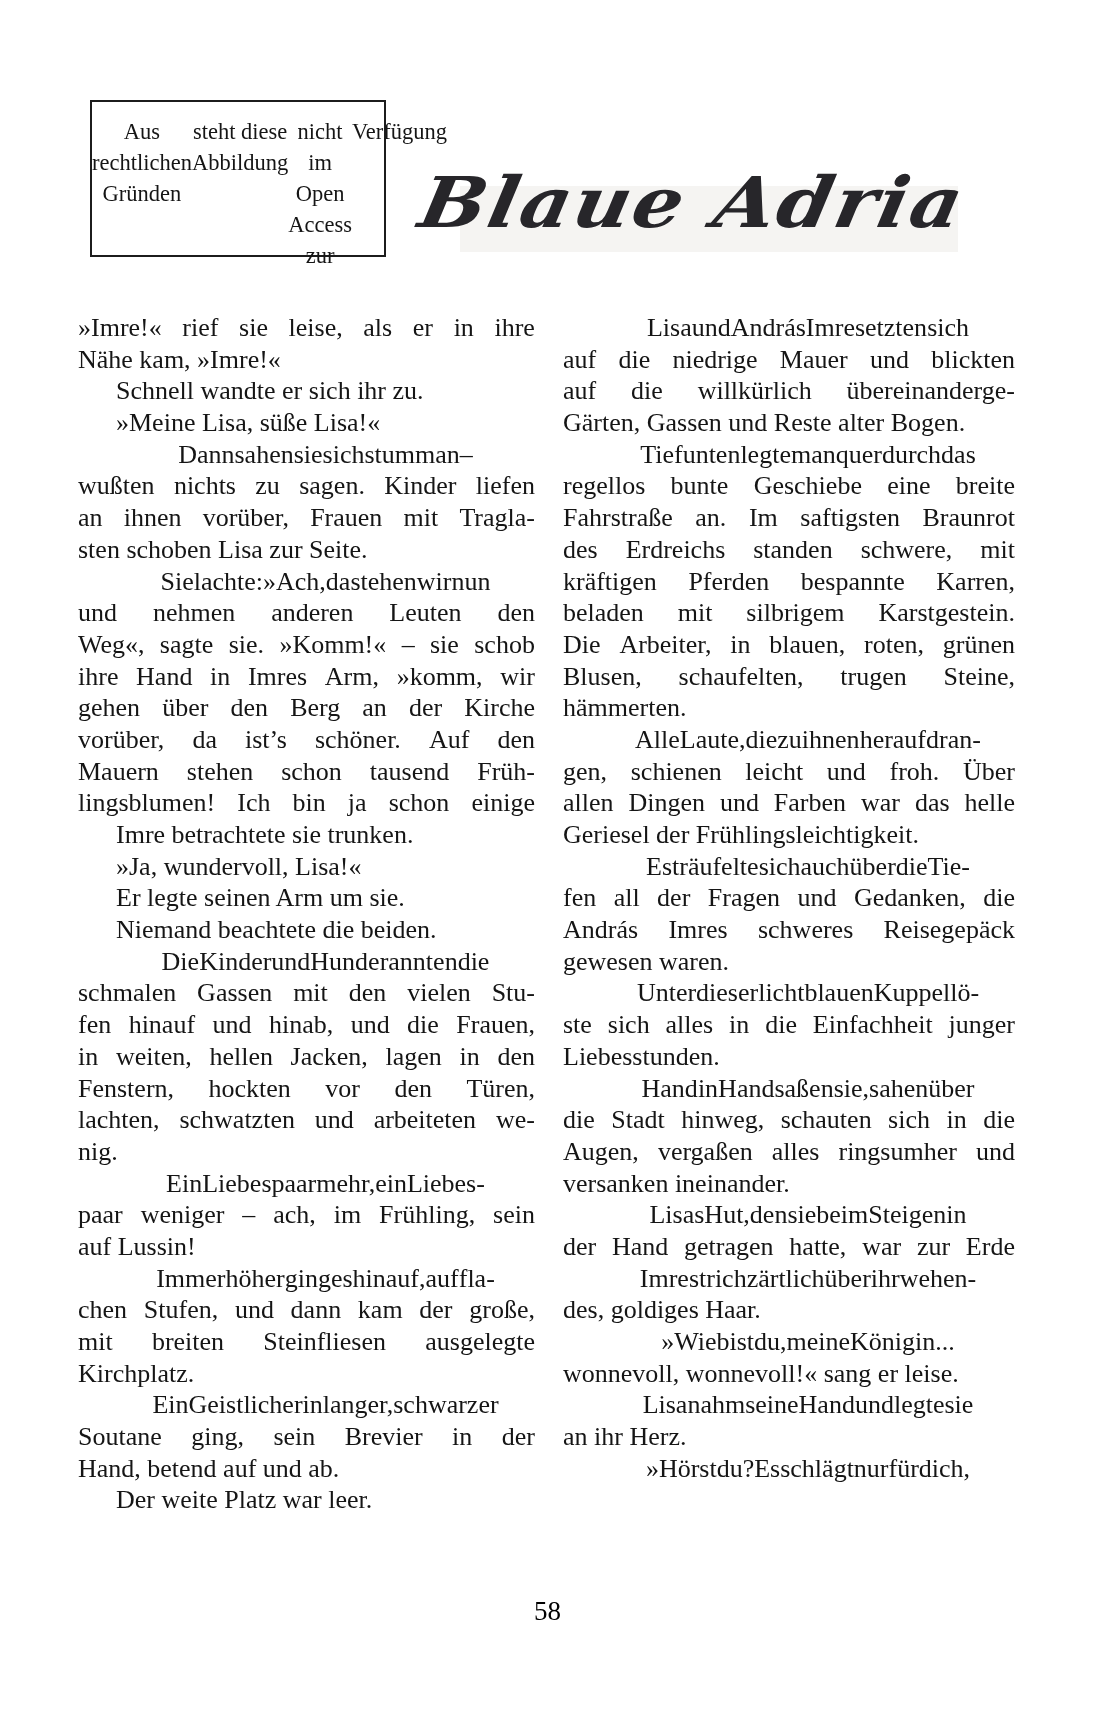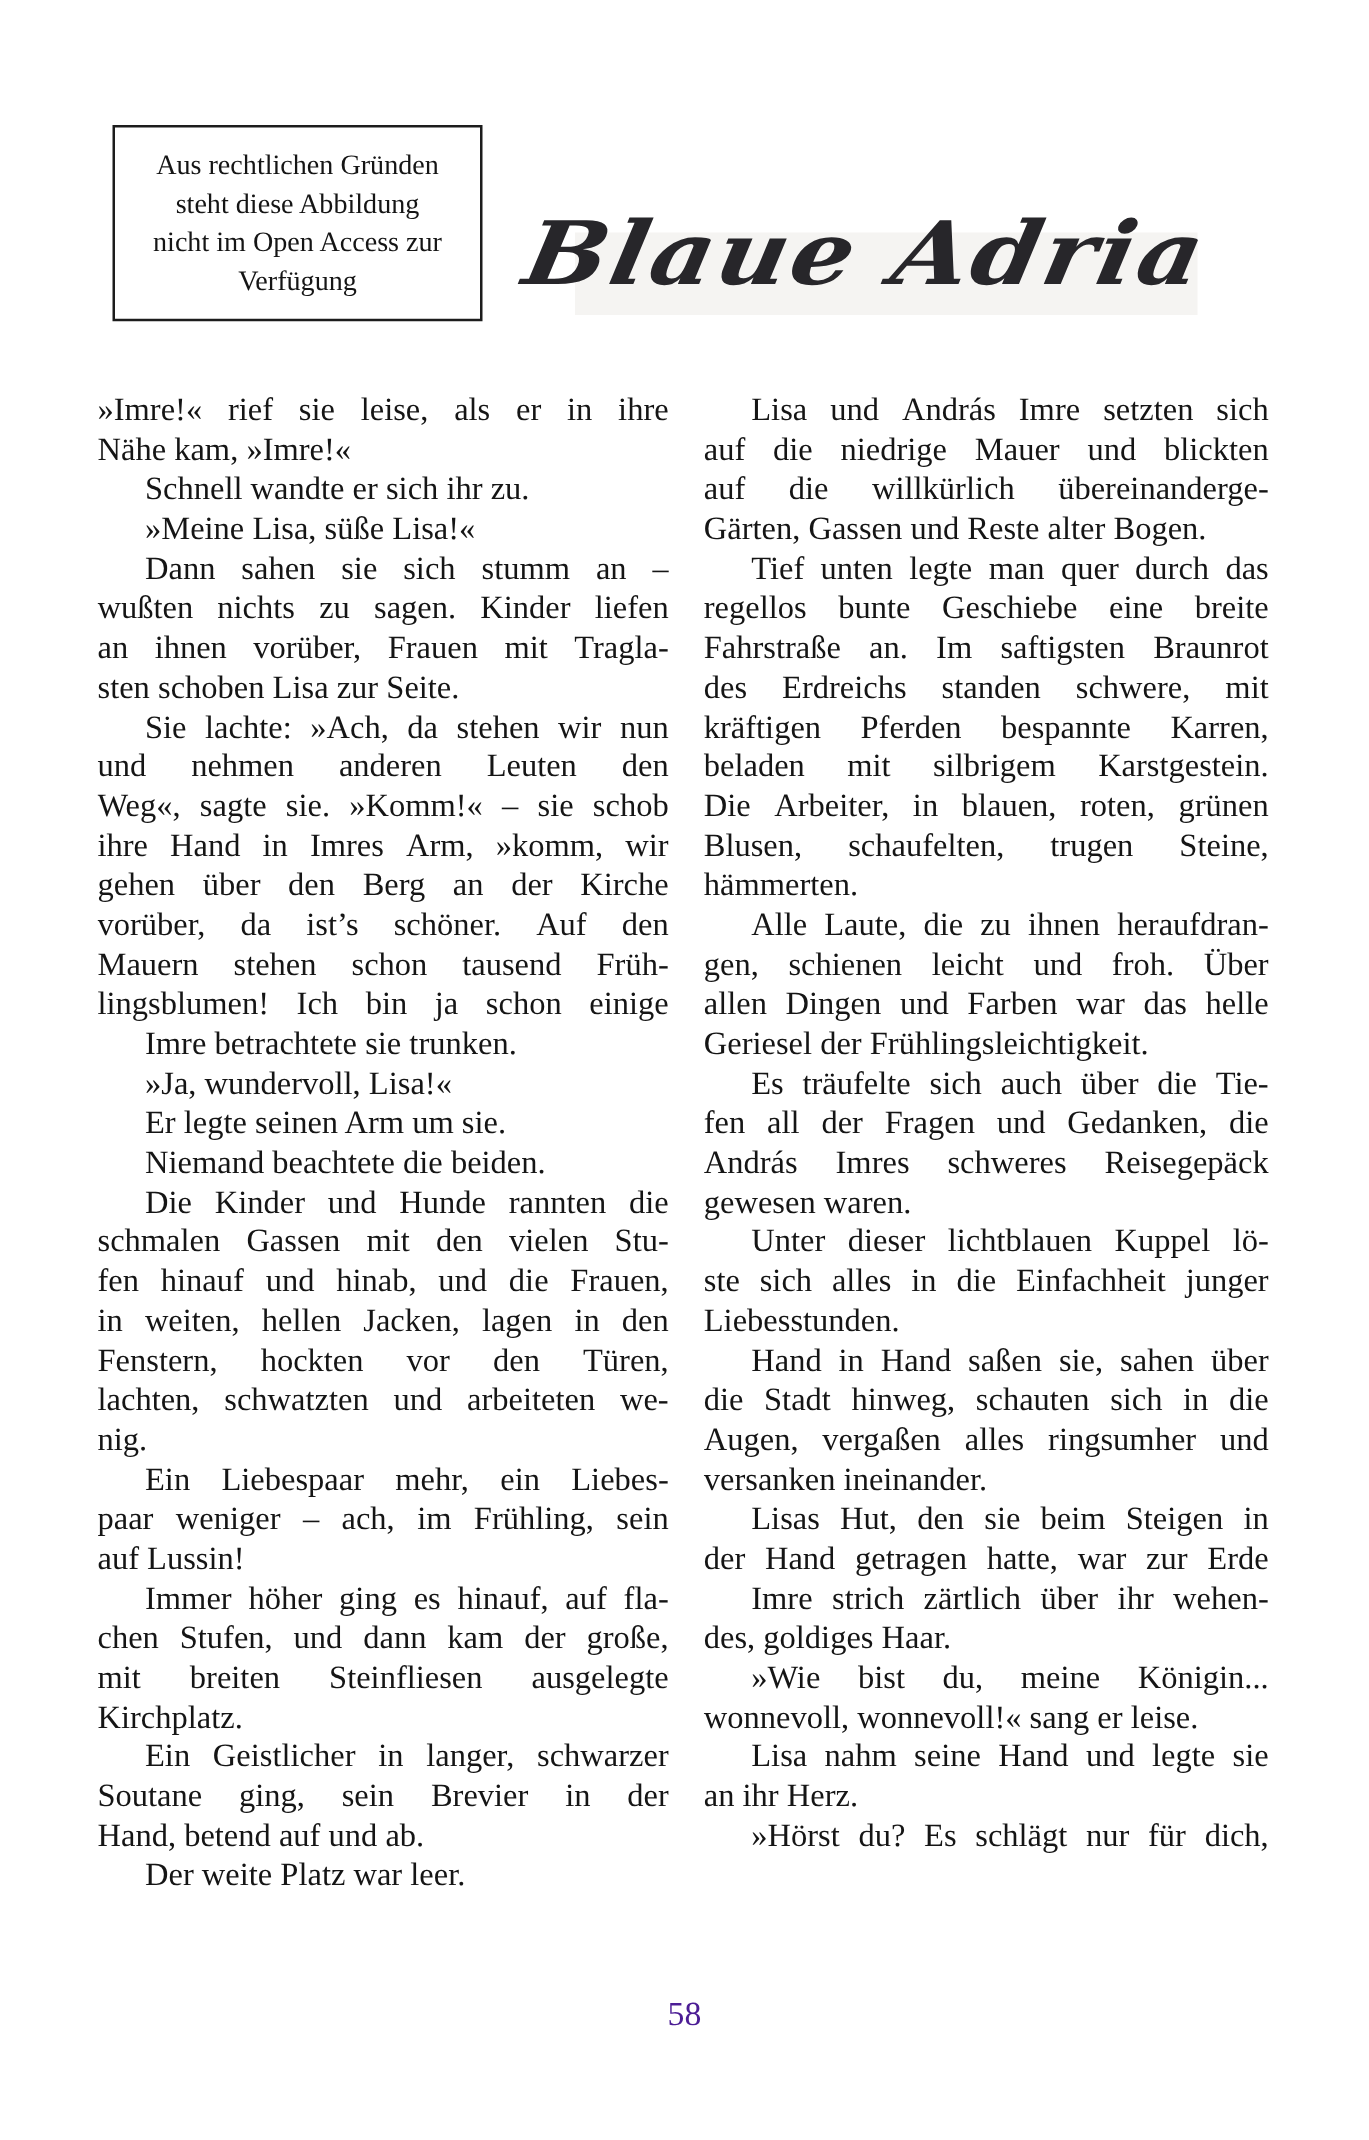--- a/index.html
+++ b/index.html
@@ -9,21 +9,21 @@
     background:#ffffff;
     font-family:"Liberation Serif", serif;
     color:#151515;
     overflow:hidden;
     margin:0 auto;
   }
   
   .notice{
     position:absolute;left:90px;top:100px;width:296px;height:157px;
     border:2px solid #1c1c1c;
-    display:flex;flex-direction:column;justify-content:flex-start;
+    display:flex;flex-direction:row;justify-content:flex-start;
     padding-top:14px;box-sizing:border-box;
     text-align:center;
     font-size:22.5px;line-height:31px;
   }
   
   .title-band{
     position:absolute;left:460px;top:186px;width:498px;height:66px;
     background:#f5f4f2;
   }
   .title{
@@ -43,25 +43,25 @@
     position:absolute;top:312px;height:1244px;overflow:hidden;
     font-size:26px;
   }
   .col-left{left:78px;width:457px;}
   .col-right{left:563px;width:452px;}
   .line{
     height:31.7px;line-height:31.7px;
     white-space:nowrap;
   }
   .line.just{display:flex;justify-content:space-between;white-space:normal;}
-  .line.ind{padding-left:38px;}
+  .line.ind{padding-left:38px;justify-content:center;}
   .line.just span{white-space:nowrap;}
   .page-number{
     position:absolute;left:0;top:1596px;width:1095px;
-    text-align:center;font-size:27px;color:#4c1d95;
+    text-align:center;font-size:27px;color:#000000;
   }
 </style>
 </head>
 <body>
 
 <div class="page">
 
   <div class="notice">
     <div>Aus rechtlichen Gründen</div>
     <div>steht diese Abbildung</div>

